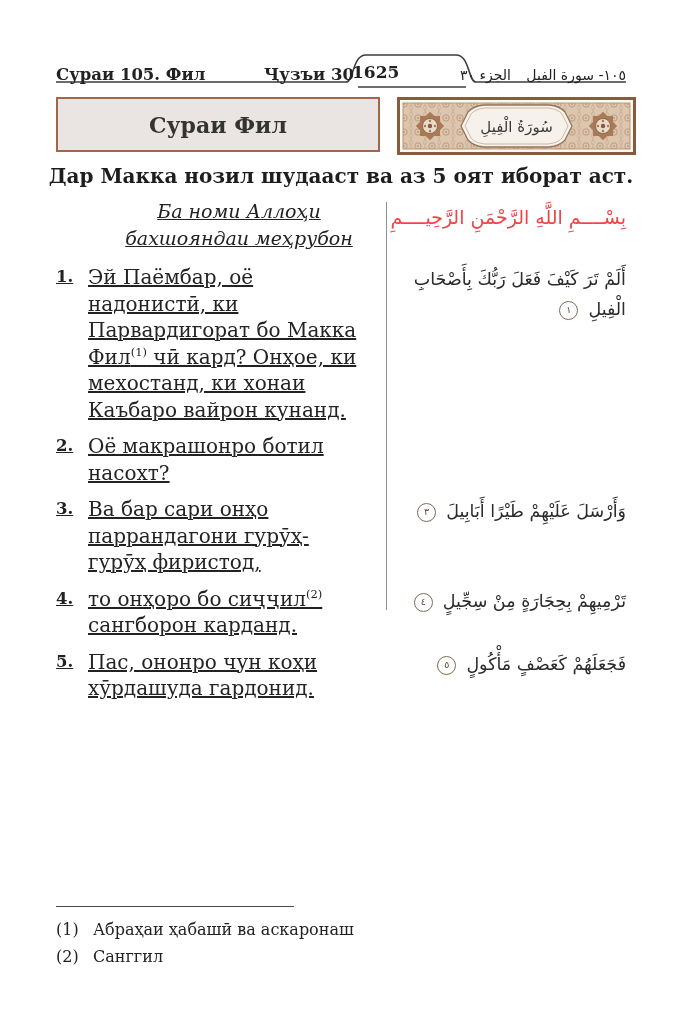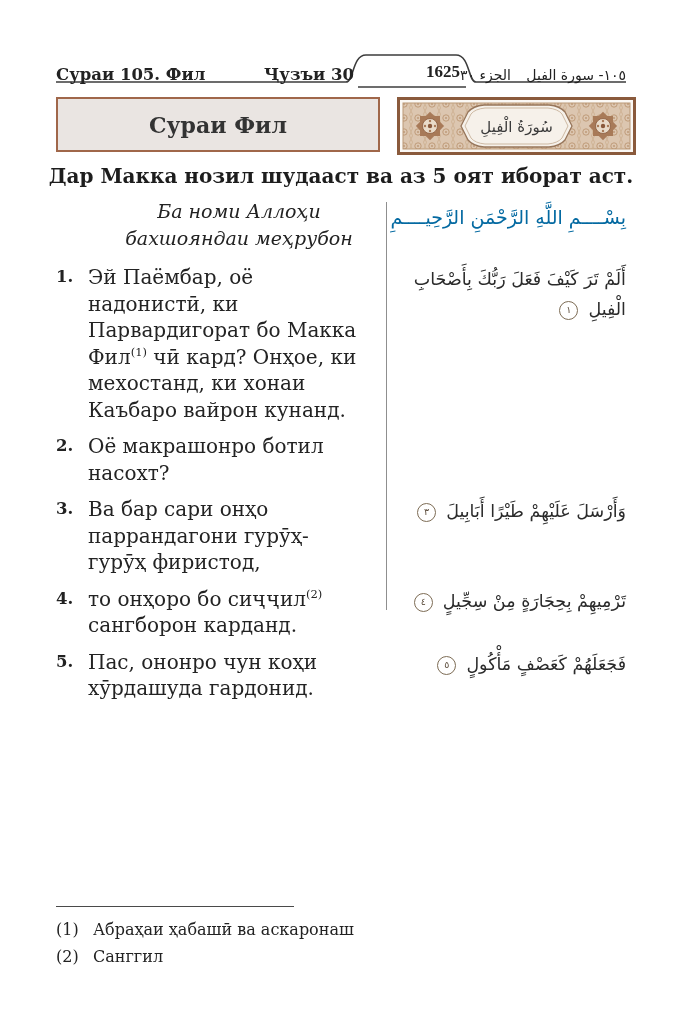--- a/index.html
+++ b/index.html
@@ -4,44 +4,44 @@
 <style>
   html,body{margin:0;padding:0;background:#ffffff;}
   body{width:682px;height:1024px;font-family:"DejaVu Serif",serif;color:#222;}
   .page{position:relative;width:682px;height:1024px;background:#fff;overflow:hidden;}
 
   
   .running-header{position:absolute;left:56px;top:46px;width:570px;height:44px;}
   .rh-rule{position:absolute;left:0;top:0;width:570px;height:44px;}
   .rh-left{position:absolute;left:0;bottom:6px;font-weight:bold;font-size:16.5px;white-space:nowrap;margin-top:34px;}
   .rh-juz{position:absolute;left:208px;bottom:6px;font-weight:bold;font-size:16.5px;white-space:nowrap;}
-  .rh-page{position:absolute;left:296px;bottom:8px;width:108px;text-align:right;font-weight:bold;font-size:17px;font-family:Liberation Serif, serif;}
+  .rh-page{position:absolute;left:296px;bottom:8px;width:108px;text-align:left;font-weight:bold;font-size:17px;}
   .arabic{font-family:"DejaVu Sans",sans-serif;}
   .rh-juz-ar{position:absolute;left:404px;bottom:7px;font-size:14px;white-space:nowrap;}
   .rh-surah-ar{position:absolute;right:0;bottom:7px;font-size:14px;white-space:nowrap;}
 
   
   .title-row{position:absolute;left:56px;top:97px;width:674px;display:flex;gap:17px;align-items:flex-start;}
   .title-box{box-sizing:border-box;width:324px;height:55px;background:#eae5e2;border:2px solid #a0674a;
              display:flex;align-items:center;justify-content:center;font-weight:bold;font-size:22px;color:#333;}
   .ornament{width:239px;height:58px;display:block;}
   .ornament text{font-family:"DejaVu Sans",sans-serif;}
 
   
   .rev-note{position:absolute;left:0;top:164px;width:682px;margin:0;text-align:center;font-weight:bold;font-size:20px;color:#1d1d1d;}
 
   
   .columns{position:absolute;left:56px;top:198px;width:570px;}
   .col-divider{position:absolute;left:330px;top:4px;width:1px;height:408px;background:#8f8f8f;}
   .row{display:flex;align-items:flex-start;}
-  .cell-left{box-sizing:border-box;width:330px;padding-right:28px;}
+  .cell-left{box-sizing:border-box;width:330px;padding-right:28px;text-decoration:underline;}
   .cell-right{box-sizing:border-box;width:240px;padding-left:4px;text-align:right;direction:rtl;}
   .basmala-row{margin-bottom:12px;}
   .basmala-tj{font-style:italic;font-size:19px;line-height:27px;text-align:center;padding-left:48px;padding-right:12px;}
-  .basmala-ar{font-family:"DejaVu Sans",sans-serif;font-size:19px;line-height:30px;padding-top:4px;color:#0369a1;}
+  .basmala-ar{font-family:"DejaVu Sans",sans-serif;font-size:19px;line-height:30px;padding-top:4px;color:#ef4444;}
   .verse-row{margin-bottom:10px;}
   .cell-left.vcell{display:flex;}
   .vnum{flex:none;width:32px;font-weight:bold;font-size:16.5px;padding-top:3px;}
   .vtext{margin:0;font-size:20px;line-height:26.5px;color:#232323;}
   .vtext sup{font-size:11.5px;line-height:0;}
   .ar-verse{font-family:"DejaVu Sans",sans-serif;font-size:17.5px;line-height:30px;color:#2b2b2b;}
   .aya-mark{display:inline-block;width:17px;height:17px;border:1px solid #7d6c55;border-radius:50%;
             font-size:9.5px;line-height:16px;text-align:center;vertical-align:middle;color:#5c4d3c;
             font-family:"DejaVu Sans",sans-serif;margin-right:5px;}
 

